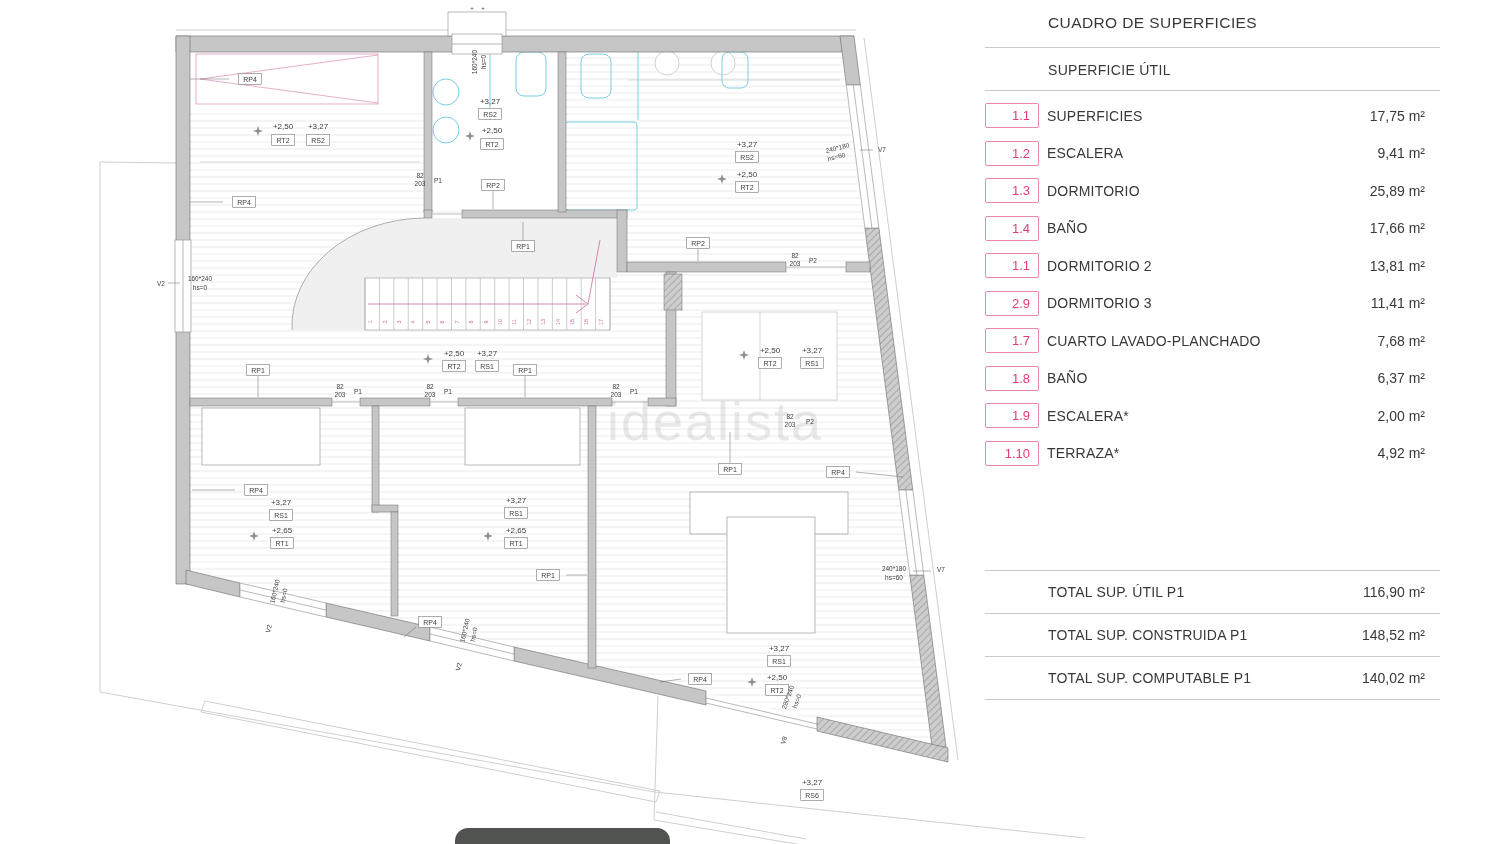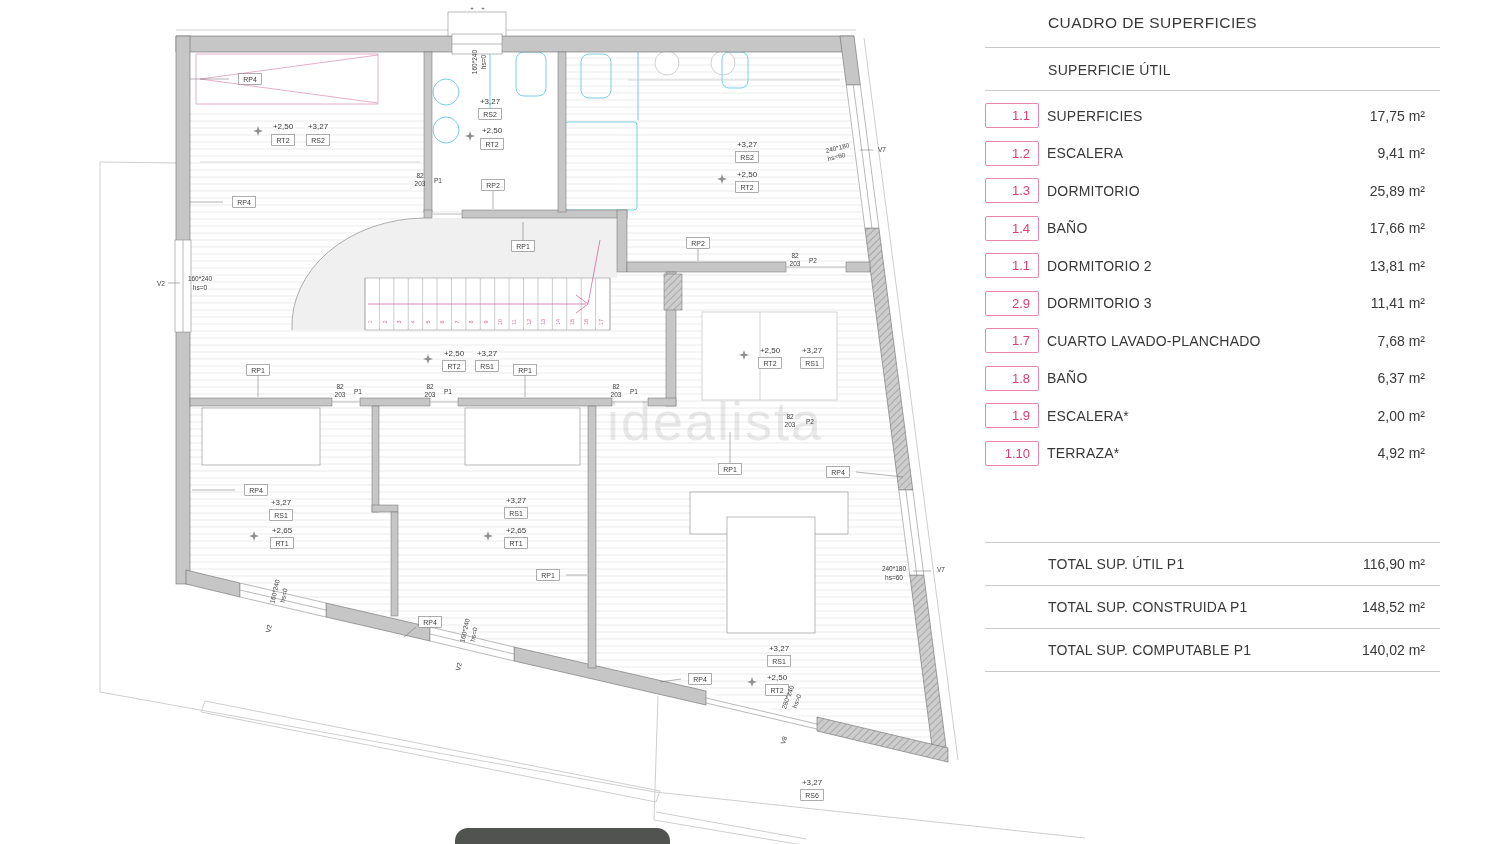--- a/index.html
+++ b/index.html
@@ -10,21 +10,21 @@
   #panel{position:absolute;left:985px;top:0;width:455px;height:800px;color:#383838;}
   .p-row{box-sizing:border-box;}
   .p-title{height:48px;line-height:46px;padding-left:63px;font-size:15.5px;letter-spacing:.4px;border-bottom:1px solid #c9c9c9;}
   .p-sub{height:43px;line-height:45px;padding-left:63px;font-size:14px;letter-spacing:.3px;border-bottom:1px solid #c9c9c9;}
   #items{padding-top:6px;}
   .item{height:37.5px;display:flex;align-items:center;font-size:14px;}
   .codebox{width:54px;height:25px;border:1.5px solid #ea86ad;border-radius:2px;display:flex;align-items:center;justify-content:flex-end;box-sizing:border-box;}
   .codebox span{color:#de3d7b;font-size:13px;padding-right:8px;}
   .item .lbl{margin-left:8px;letter-spacing:.2px;}
   .item .val{margin-left:auto;padding-right:15px;}
-  #totals{margin-top:70px;}
+  #totals{margin-top:98px;}
   .total{height:42px;display:flex;align-items:center;font-size:14px;border-top:1px solid #c9c9c9;}
   .total:last-child{border-bottom:1px solid #c9c9c9;}
   .total .lbl{margin-left:63px;letter-spacing:.2px;}
   .total .val{margin-left:auto;padding-right:15px;}
   
   #bottom-btn{position:absolute;left:455px;top:828px;width:215px;height:16px;background:#50534f;border-radius:13px 13px 0 0;}
 </style>
 </head>
 <body>
 

